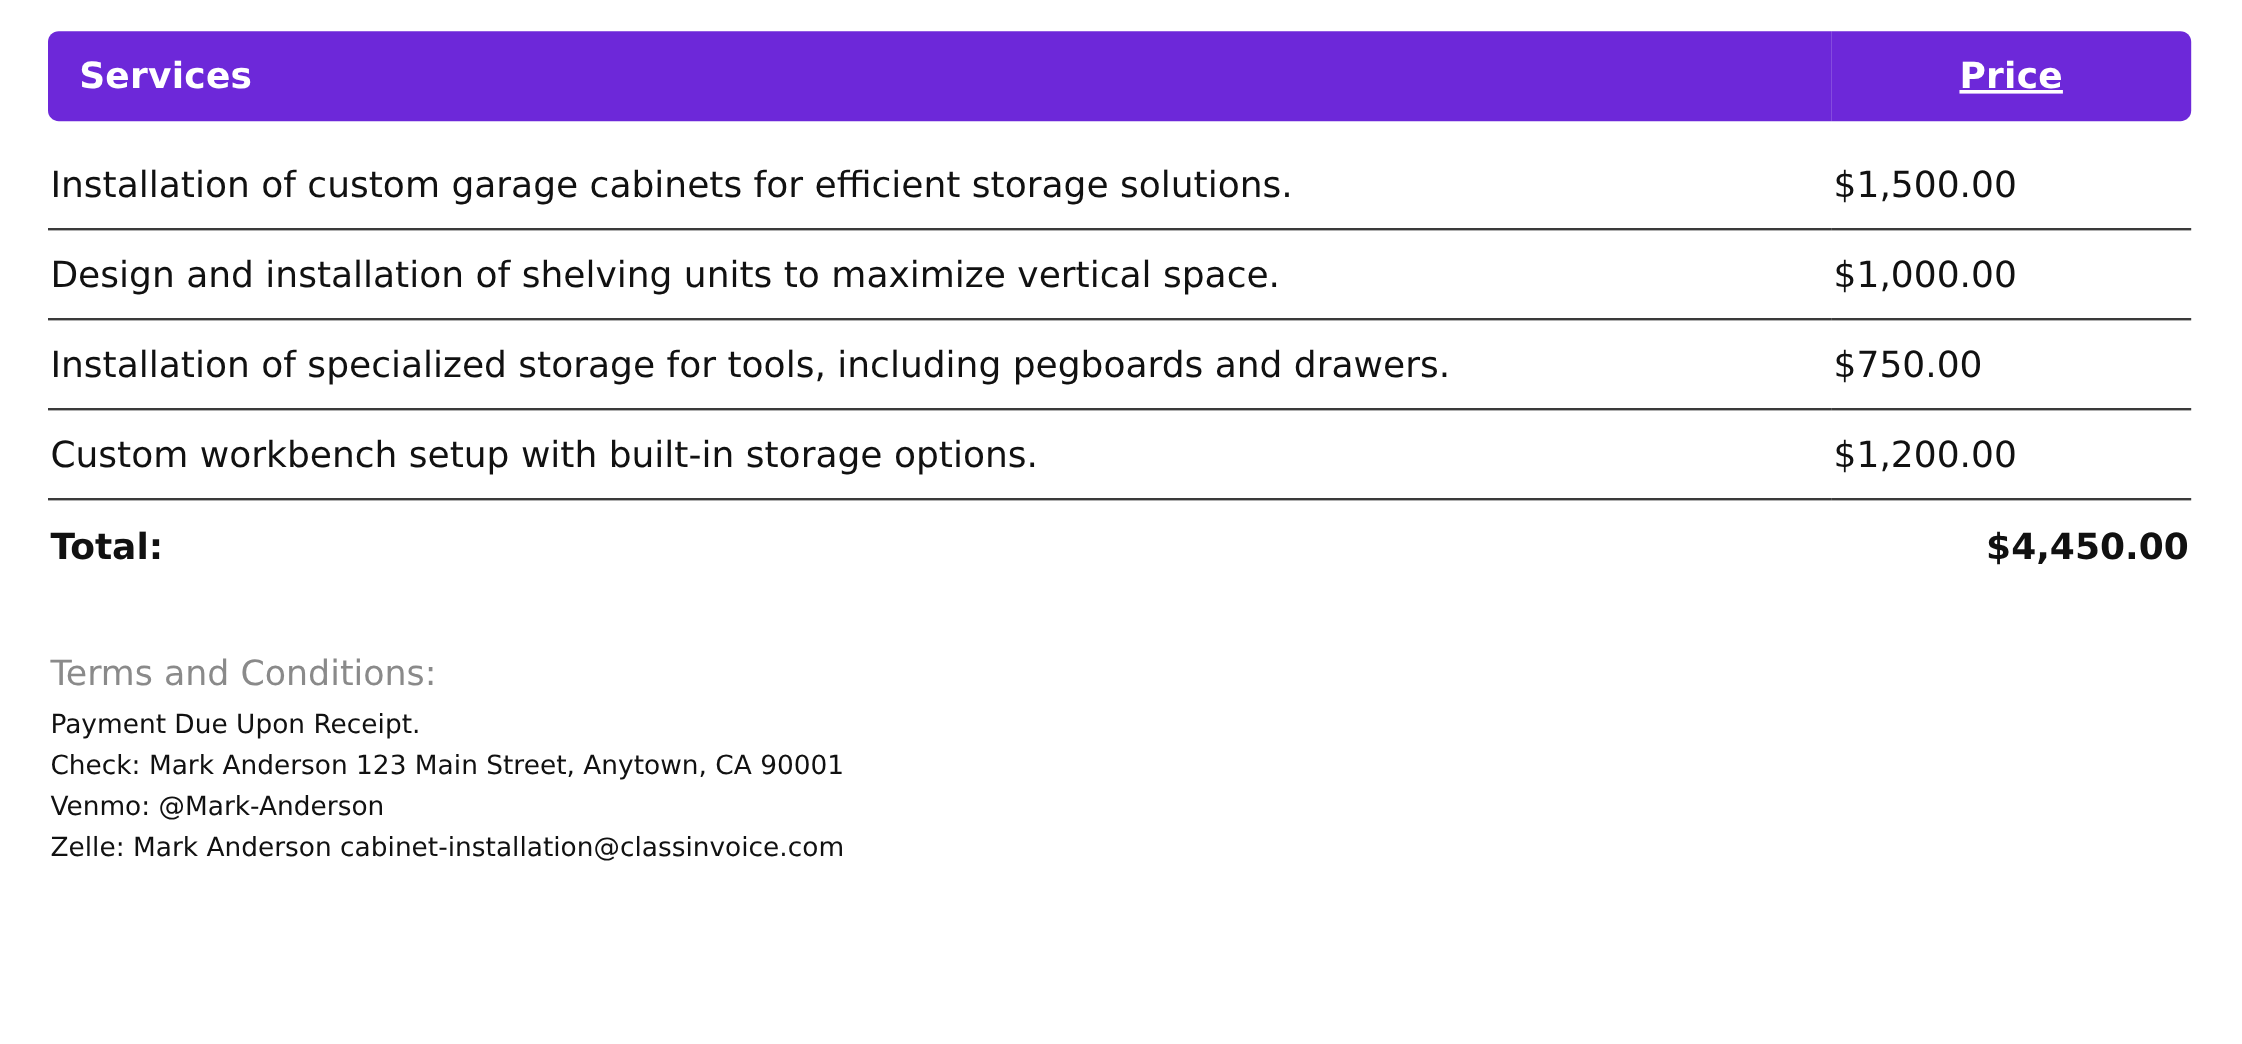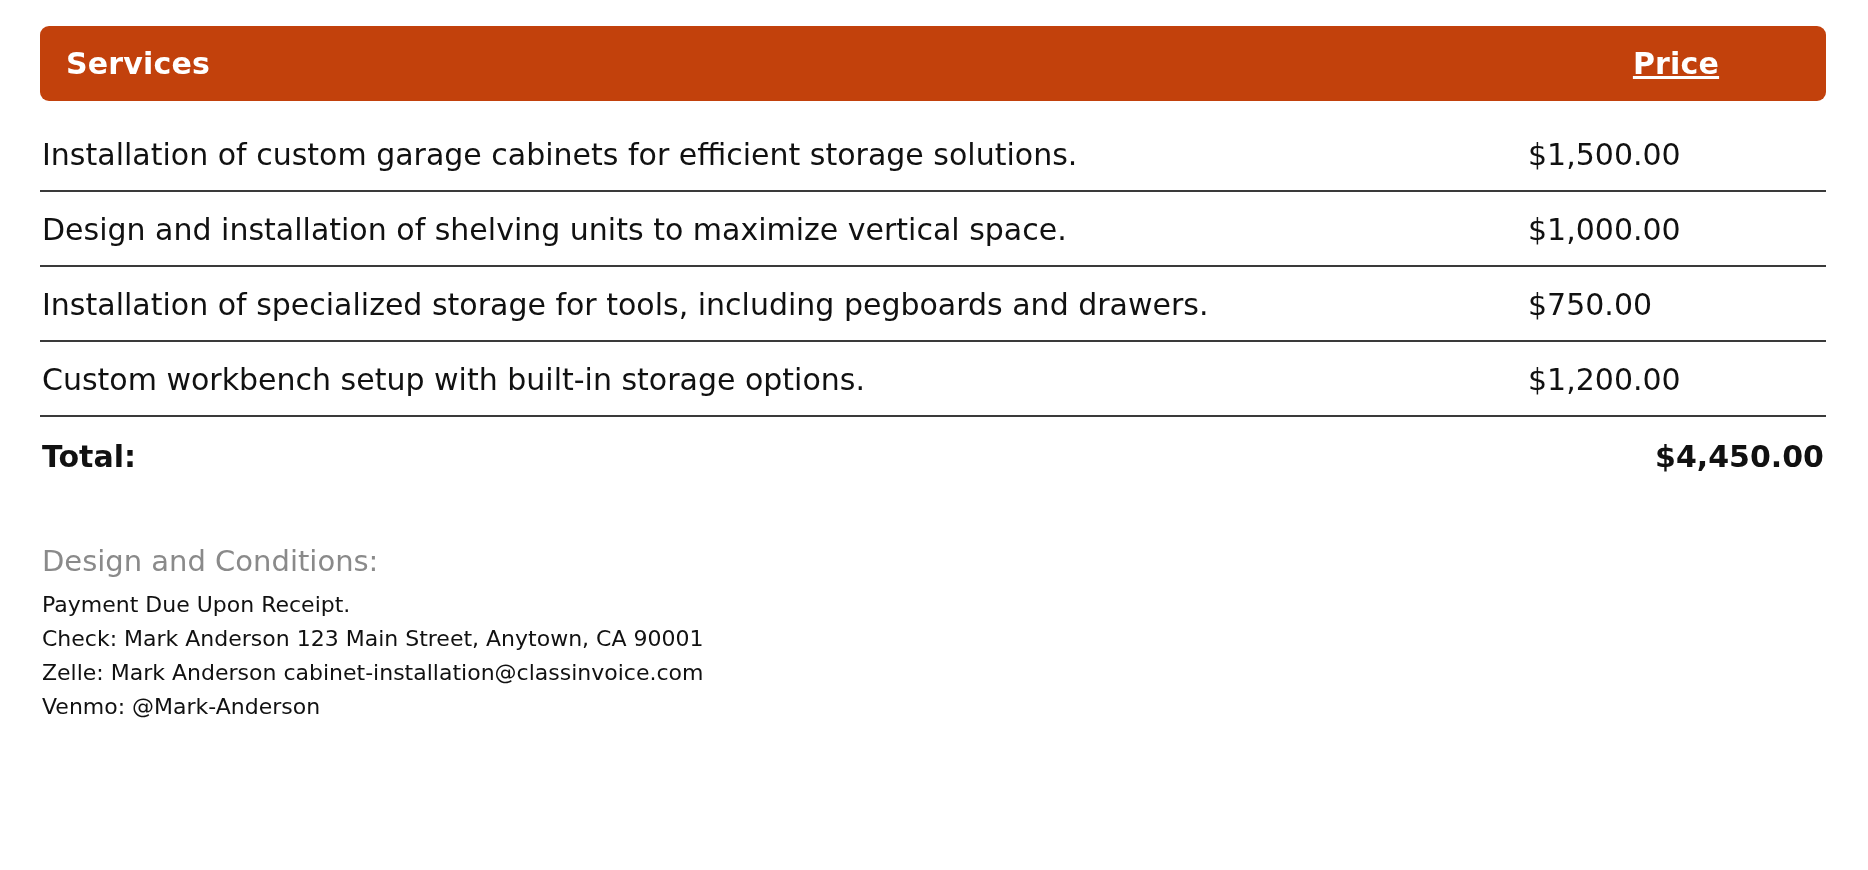--- a/index.html
+++ b/index.html
@@ -20,21 +20,21 @@
     height: 870px;
     padding: 26px 36px 0 40px;
   }
   
   .services-table {
     width: 1786px;
     border-collapse: collapse;
     table-layout: fixed;
   }
   .services-table thead th {
-    background: #c2410c;
+    background: #6d28d9;
     color: #ffffff;
     font-size: 30px;
     font-weight: bold;
     padding: 20px 26px;
     text-align: left;
     letter-spacing: 0.2px;
   }
   .services-table thead th.price-col {
     text-align: center;
     text-decoration: underline;
@@ -127,20 +127,20 @@
         <td class="price-col">$1,200.00</td>
       </tr>
       <tr class="total-row">
         <td class="total-label">Total:</td>
         <td class="total-value">$4,450.00</td>
       </tr>
     </tbody>
   </table>
 
   <div class="terms">
-    <div class="terms-title">Design and Conditions:</div>
+    <div class="terms-title">Terms and Conditions:</div>
     <div class="terms-line">Payment Due Upon Receipt.</div>
     <div class="terms-line">Check: Mark Anderson 123 Main Street, Anytown, CA 90001</div>
+    <div class="terms-line">Venmo: @Mark-Anderson</div>
     <div class="terms-line">Zelle: Mark Anderson cabinet-installation@classinvoice.com</div>
-    <div class="terms-line">Venmo: @Mark-Anderson</div>
   </div>
 
 </div>
 
 </body></html>

